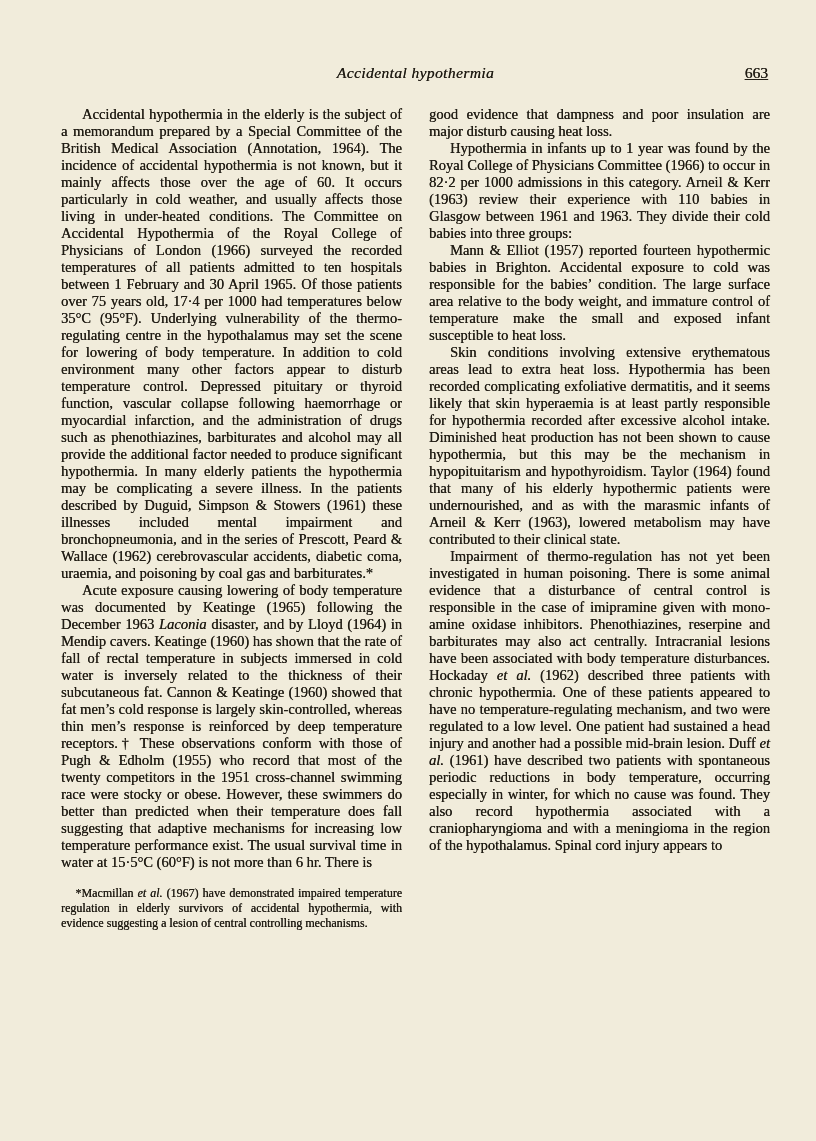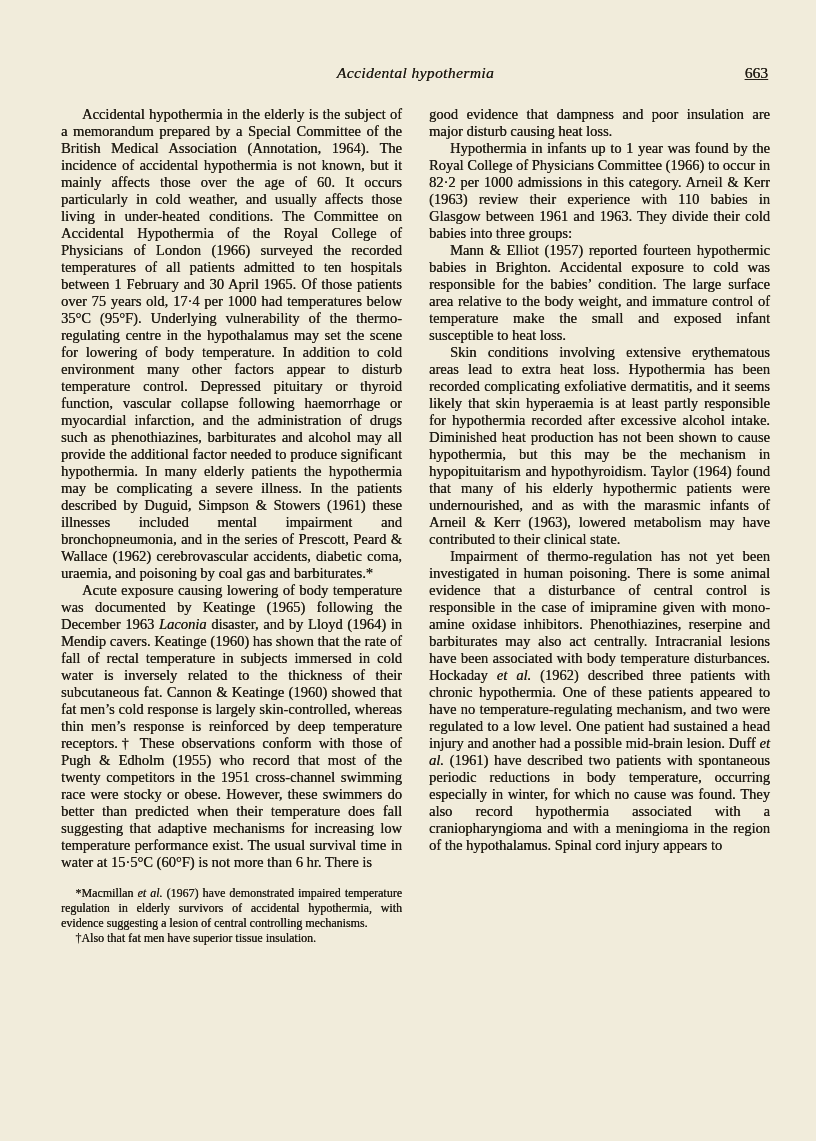--- a/index.html
+++ b/index.html
@@ -76,21 +76,20 @@
   </div>
 
   <div class="text-columns">
     <div class="col">
       <div>
           <p class="indent"><span>Accidental hypothermia in the elderly is the subject of a memorandum prepared by a Special Committee of the British Medical Association (Annotation, 1964). The incidence of accidental hypothermia is not known, but it mainly affects those over the age of 60. It occurs particularly in cold weather, and usually affects those living in under-heated conditions. The Committee on Accidental Hypothermia of the Royal College of Physicians of London (1966) surveyed the recorded temperatures of all patients admitted to ten hospitals between 1 February and 30 April 1965. Of those patients over 75 years old, 17·4 per 1000 had temperatures below 35°C (95°F). Underlying vulnerability of the thermo-regulating centre in the hypothalamus may set the scene for lowering of body temperature. In addition to cold environment many other factors appear to disturb temperature control. Depressed pituitary or thyroid function, vascular collapse following haemorrhage or myocardial infarction, and the administration of drugs such as phenothiazines, barbiturates and alcohol may all provide the additional factor needed to produce significant hypothermia. In many elderly patients the hypothermia may be complicating a severe illness. In the patients described by Duguid, Simpson &amp; Stowers (1961) these illnesses included mental impairment and bronchopneumonia, and in the series of Prescott, Peard &amp; Wallace (1962) cerebrovascular accidents, diabetic coma, uraemia, and poisoning by coal gas and barbiturates.*</span></p>
           <p class="indent"><span>Acute exposure causing lowering of body temperature was documented by Keatinge (1965) following the December 1963 </span><span class="em">Laconia</span><span> disaster, and by Lloyd (1964) in Mendip cavers. Keatinge (1960) has shown that the rate of fall of rectal temperature in subjects immersed in cold water is inversely related to the thickness of their subcutaneous fat. Cannon &amp; Keatinge (1960) showed that fat men’s cold response is largely skin-controlled, whereas thin men’s response is reinforced by deep temperature receptors.† These observations conform with those of Pugh &amp; Edholm (1955) who record that most of the twenty competitors in the 1951 cross-channel swimming race were stocky or obese. However, these swimmers do better than predicted when their temperature does fall suggesting that adaptive mechanisms for increasing low temperature performance exist. The usual survival time in water at 15·5°C (60°F) is not more than 6 hr. There is</span></p>
         </div>
       <div class="footnotes">
           <p class="indent"><span>*Macmillan </span><span class="em">et al.</span><span> (1967) have demonstrated impaired temperature regulation in elderly survivors of accidental hypothermia, with evidence suggesting a lesion of central controlling mechanisms.</span></p>
-          <p class="indent"><span>†Also that fat men have superior tissue insulation.</span></p>
         </div>
     </div>
 
     <div class="col">
         <p class=""><span>good evidence that dampness and poor insulation are major disturb causing heat loss.</span></p>
         <p class="indent"><span>Hypothermia in infants up to 1 year was found by the Royal College of Physicians Committee (1966) to occur in 82·2 per 1000 admissions in this category. Arneil &amp; Kerr (1963) review their experience with 110 babies in Glasgow between 1961 and 1963. They divide their cold babies into three groups:</span></p>
         <p class="indent"><span>Mann &amp; Elliot (1957) reported fourteen hypothermic babies in Brighton. Accidental exposure to cold was responsible for the babies’ condition. The large surface area relative to the body weight, and immature control of temperature make the small and exposed infant susceptible to heat loss.</span></p>
         <p class="indent"><span>Skin conditions involving extensive erythematous areas lead to extra heat loss. Hypothermia has been recorded complicating exfoliative dermatitis, and it seems likely that skin hyperaemia is at least partly responsible for hypothermia recorded after excessive alcohol intake. Diminished heat production has not been shown to cause hypothermia, but this may be the mechanism in hypopituitarism and hypothyroidism. Taylor (1964) found that many of his elderly hypothermic patients were undernourished, and as with the marasmic infants of Arneil &amp; Kerr (1963), lowered metabolism may have contributed to their clinical state.</span></p>
         <p class="indent"><span>Impairment of thermo-regulation has not yet been investigated in human poisoning. There is some animal evidence that a disturbance of central control is responsible in the case of imipramine given with mono-amine oxidase inhibitors. Phenothiazines, reserpine and barbiturates may also act centrally. Intracranial lesions have been associated with body temperature disturbances. Hockaday </span><span class="em">et al.</span><span> (1962) described three patients with chronic hypothermia. One of these patients appeared to have no temperature-regulating mechanism, and two were regulated to a low level. One patient had sustained a head injury and another had a possible mid-brain lesion. Duff </span><span class="em">et al.</span><span> (1961) have described two patients with spontaneous periodic reductions in body temperature, occurring especially in winter, for which no cause was found. They also record hypothermia associated with a craniopharyngioma and with a meningioma in the region of the hypothalamus. Spinal cord injury appears to</span></p>
       </div>

